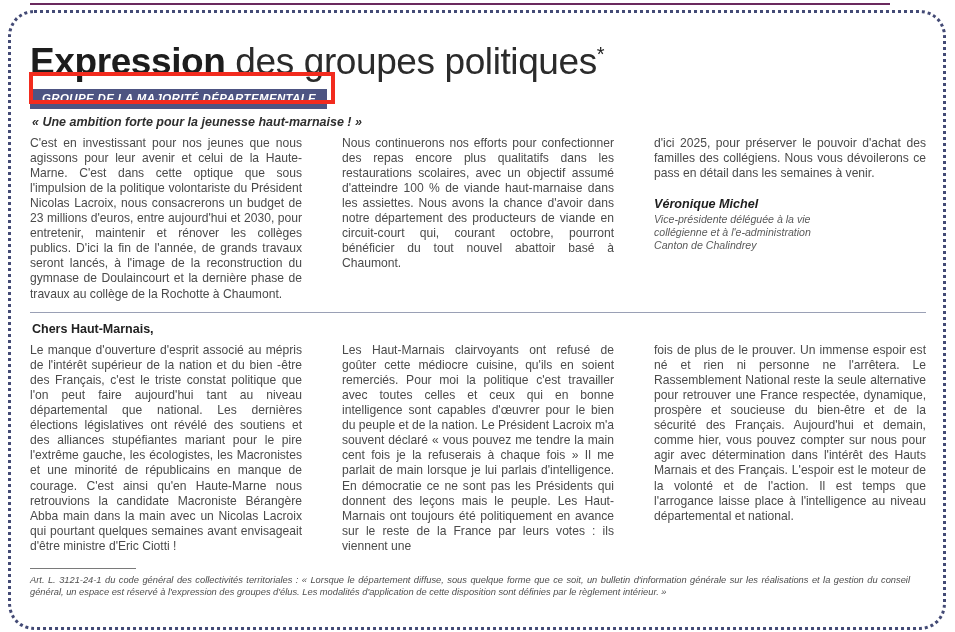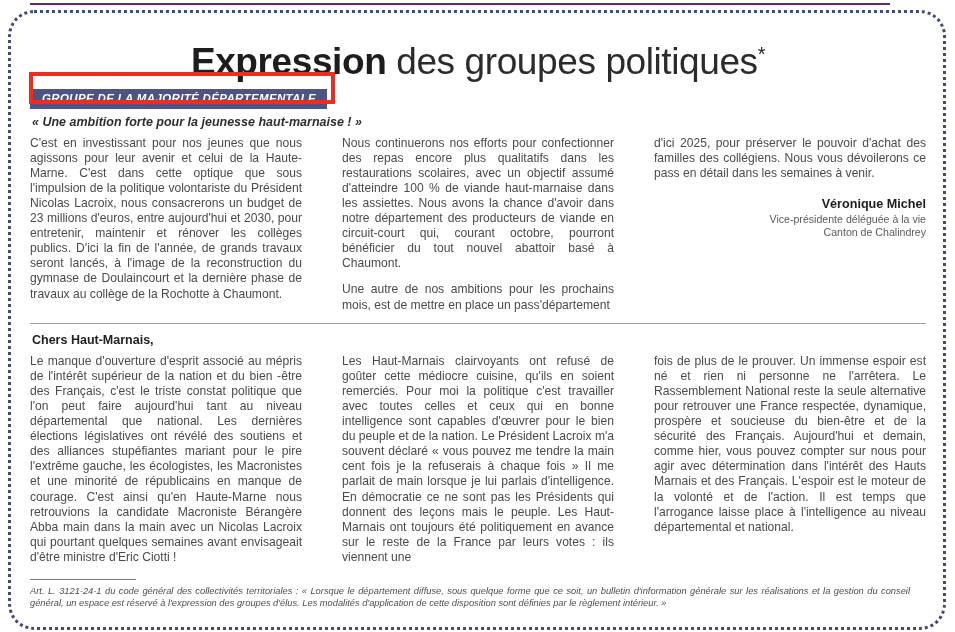--- a/index.html
+++ b/index.html
@@ -46,21 +46,20 @@
   }
 
   
   #masthead {
     font-size: 37px;
     line-height: 1.05;
     color: #1d1d1d;
     letter-spacing: -0.4px;
     white-space: nowrap;
     margin-bottom: 2px;
-    text-align: center;
   }
   #masthead .bold { font-weight: bold; }
   #masthead .light { font-weight: normal; color: #2b2b2b; }
   #masthead .star {
     font-size: 20px;
     vertical-align: super;
     font-weight: normal;
   }
 
   
@@ -113,22 +112,23 @@
     font-size: 12.1px;
     line-height: 15.1px;
     text-align: justify;
     color: #4a4a4a;
     hyphens: manual;
   }
   .col p:last-child { margin-bottom: 0; }
 
   
   .signature {
-    text-align: right;
+    text-align: left;
     margin-top: 16px;
+    font-style: italic;
   }
   .signature .sig-name {
     font-weight: bold;
     font-size: 12.6px;
     color: #1d1d1d;
   }
   .signature .sig-role {
     font-size: 10.6px;
     line-height: 13px;
     color: #5a5a5a;
@@ -173,28 +173,28 @@
   <div class="group">
     <div class="group-banner">GROUPE DE LA MAJORITÉ DÉPARTEMENTALE</div>
     <div class="group-tagline">« Une ambition forte pour la jeunesse haut-marnaise ! »</div>
 
     <div class="columns">
       <div class="col">
         <p>C'est en investissant pour nos jeunes que nous agissons pour leur avenir et celui de la Haute-Marne. C'est dans cette optique que sous l'impulsion de la politique volontariste du Président Nicolas Lacroix, nous consacrerons un budget de 23 millions d'euros, entre aujourd'hui et 2030, pour entretenir, maintenir et rénover les collèges publics. D'ici la fin de l'année, de grands travaux seront lancés, à l'image de la reconstruction du gymnase de Doulaincourt et la dernière phase de travaux au collège de la Rochotte à Chaumont.</p>
       </div>
       <div class="col">
         <p>Nous continuerons nos efforts pour confectionner des repas encore plus qualitatifs dans les restaurations scolaires, avec un objectif assumé d'atteindre 100 % de viande haut-marnaise dans les assiettes. Nous avons la chance d'avoir dans notre département des producteurs de viande en circuit-court qui, courant octobre, pourront bénéficier du tout nouvel abattoir basé à Chaumont.</p>
-        <p>Une autre de nos ambitions pour les prochains mois, est de mettre en place un pass'département</p>
       </div>
       <div class="col">
         <p>d'ici 2025, pour préserver le pouvoir d'achat des familles des collégiens. Nous vous dévoilerons ce pass en détail dans les semaines à venir.</p>
         <div class="signature">
           <div class="sig-name">Véronique Michel</div>
           <div class="sig-role">
             <div>Vice-présidente déléguée à la vie</div>
+            <div>collégienne et à l'e-administration</div>
             <div>Canton de Chalindrey</div>
           </div>
         </div>
       </div>
     </div>
   </div>
 
   <hr class="group-sep">
 
   <div class="group">

